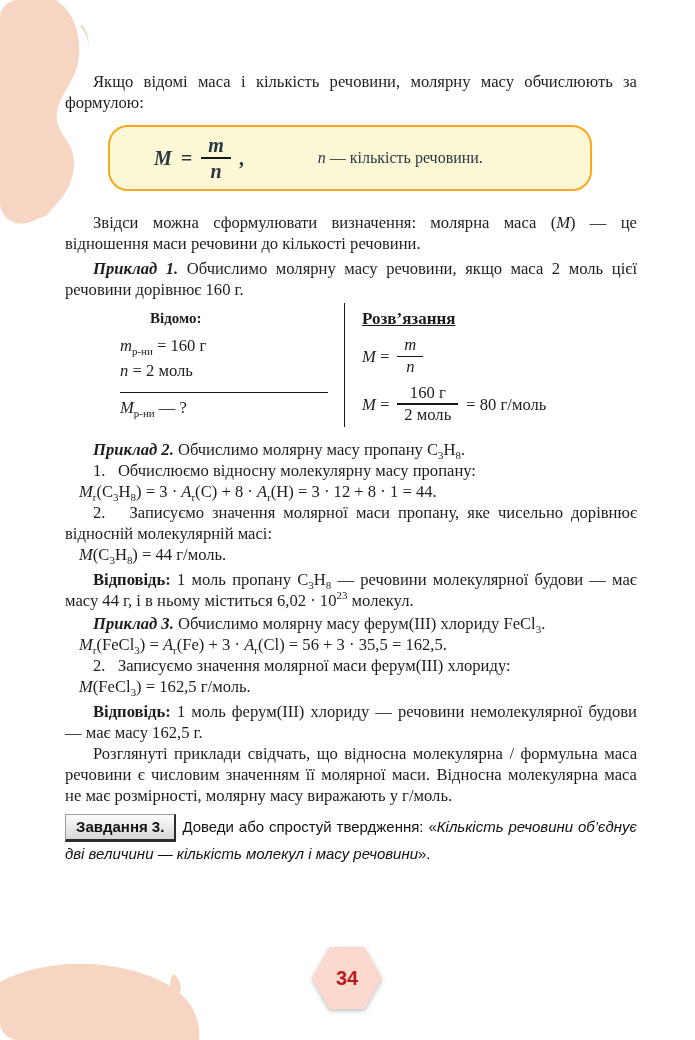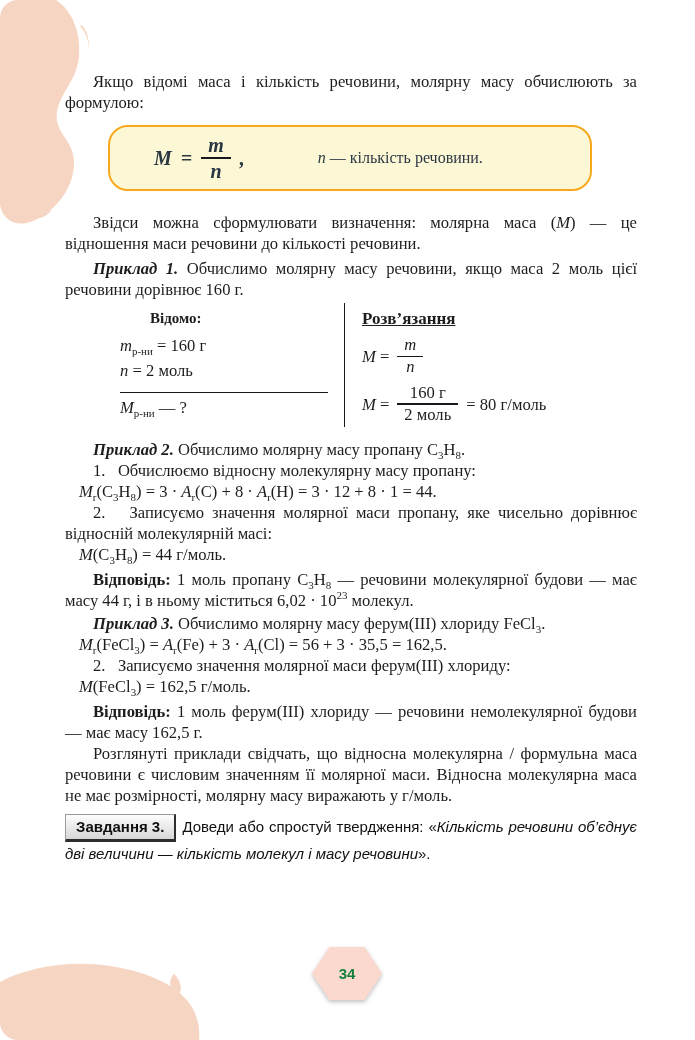--- a/index.html
+++ b/index.html
@@ -83,25 +83,25 @@
     border-bottom:3px solid #2d2d2d;
     padding:0 10px 1px 10px;
     font-weight:bold;font-size:15px;
     margin-right:6px;
     vertical-align:baseline;
   }
   
   .hex-wrap{position:absolute;top:947px;left:312px;
             filter:drop-shadow(0 2px 2px rgba(0,0,0,0.25));}
   .hex{
-    width:70px;height:53px;background:var(--hexagon-fill);
+    width:70px;height:62px;background:var(--hexagon-fill);
     clip-path:polygon(25% 0,75% 0,100% 50%,75% 100%,25% 100%,0 50%);
     display:flex;align-items:center;justify-content:center;
     font-family:"Liberation Sans", sans-serif;
-    font-weight:bold;font-size:15px;color:#15803d;
+    font-weight:bold;font-size:20px;color:#b91c1c;
   }
 </style>
 </head>
 <body>
 
 <div class="page">
 
   <svg class="blob-tl" viewBox="0 0 110 240" aria-hidden="true">
     <path d="M0,0 L56,0 C73,11 81,34 79,56 C77,81 60,92 57,112 C54,133 73,139 74,161 C75,187 56,211 33,221 C16,228 2,220 0,204 Z" fill="var(--blob)"></path>
     <path d="M80,26 C88,35 91,47 86,58 C91,45 89,34 82,25 Z" fill="var(--blob)"></path>

